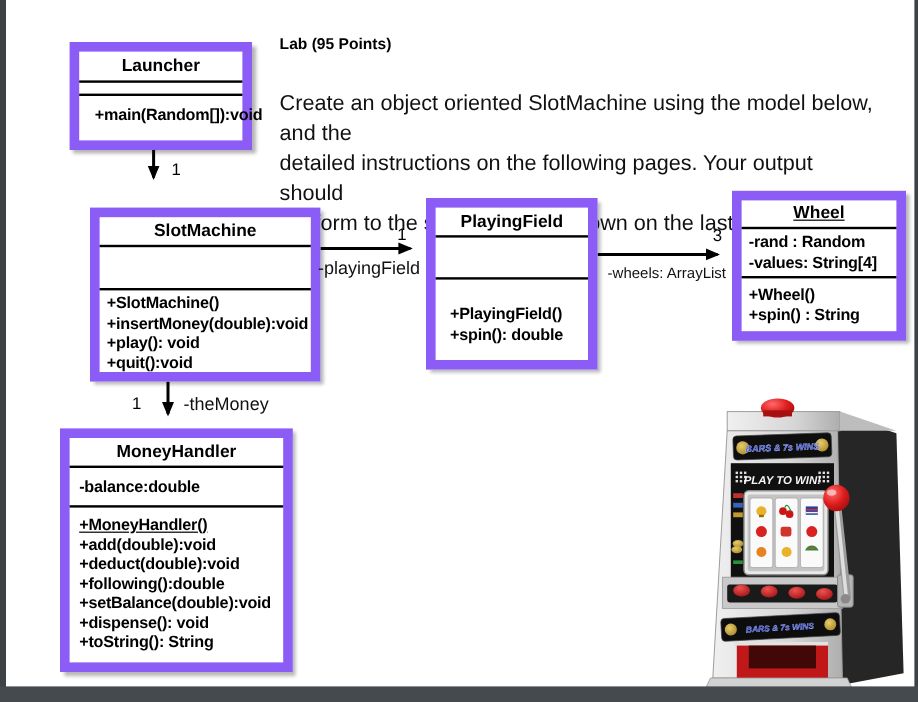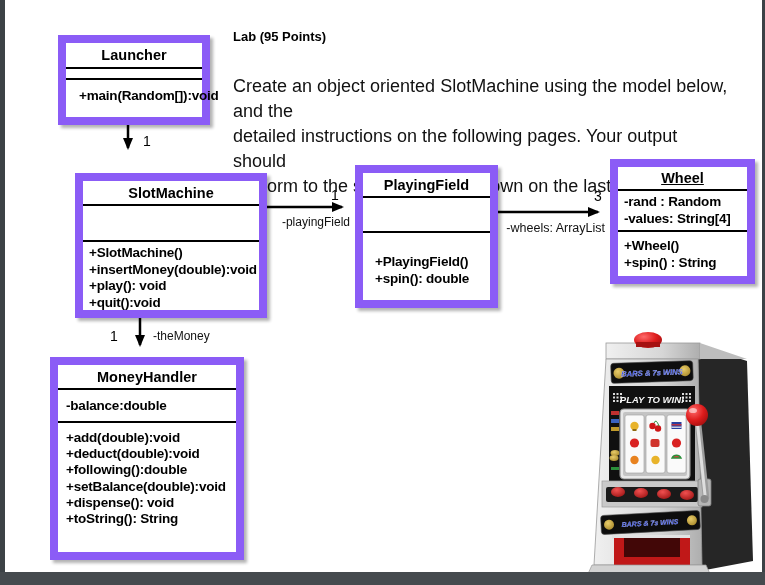--- a/index.html
+++ b/index.html
@@ -22,21 +22,21 @@
   .uml-line{white-space:nowrap;letter-spacing:-0.2px;}
   .u{text-decoration:underline;}
 
   
   .heading{position:absolute;left:233px;top:29px;font-size:13px;font-weight:bold;color:#000;}
   .para{position:absolute;left:233px;top:74px;width:495px;font-size:18px;line-height:25px;
         color:#111;white-space:pre-line;}
 
   
   .lbl{position:absolute;font-size:14px;color:#000;}
-  .role{position:absolute;font-size:12px;color:#111;}
+  .role{position:absolute;font-size:15px;color:#111;}
 
   svg.overlay{position:absolute;left:0;top:0;pointer-events:none;}
 </style>
 </head>
 <body>
 
 <div id="canvas">
 
   <svg class="overlay" width="765" height="585">
     <defs>
@@ -94,20 +94,21 @@
       <div class="uml-line">+spin() : String</div>
     </div>
   </div>
 
   <div class="uml-box" style="left:50px;top:357px;width:178px;height:187px;">
     <div class="uml-title" style="height:23px;">MoneyHandler</div>
     <div class="uml-attrs" style="padding:8px 0 8px 8px;">
       <div class="uml-line">-balance:double</div>
     </div>
     <div class="uml-methods" style="padding:7px 0 0 8px;line-height:16.2px;">
+      <div class="uml-line u">+MoneyHandler()</div>
       <div class="uml-line">+add(double):void</div>
       <div class="uml-line">+deduct(double):void</div>
       <div class="uml-line">+following():double</div>
       <div class="uml-line">+setBalance(double):void</div>
       <div class="uml-line">+dispense(): void</div>
       <div class="uml-line">+toString(): String</div>
     </div>
   </div>
 
   <div class="lbl" style="left:143px;top:133px;">1</div>

